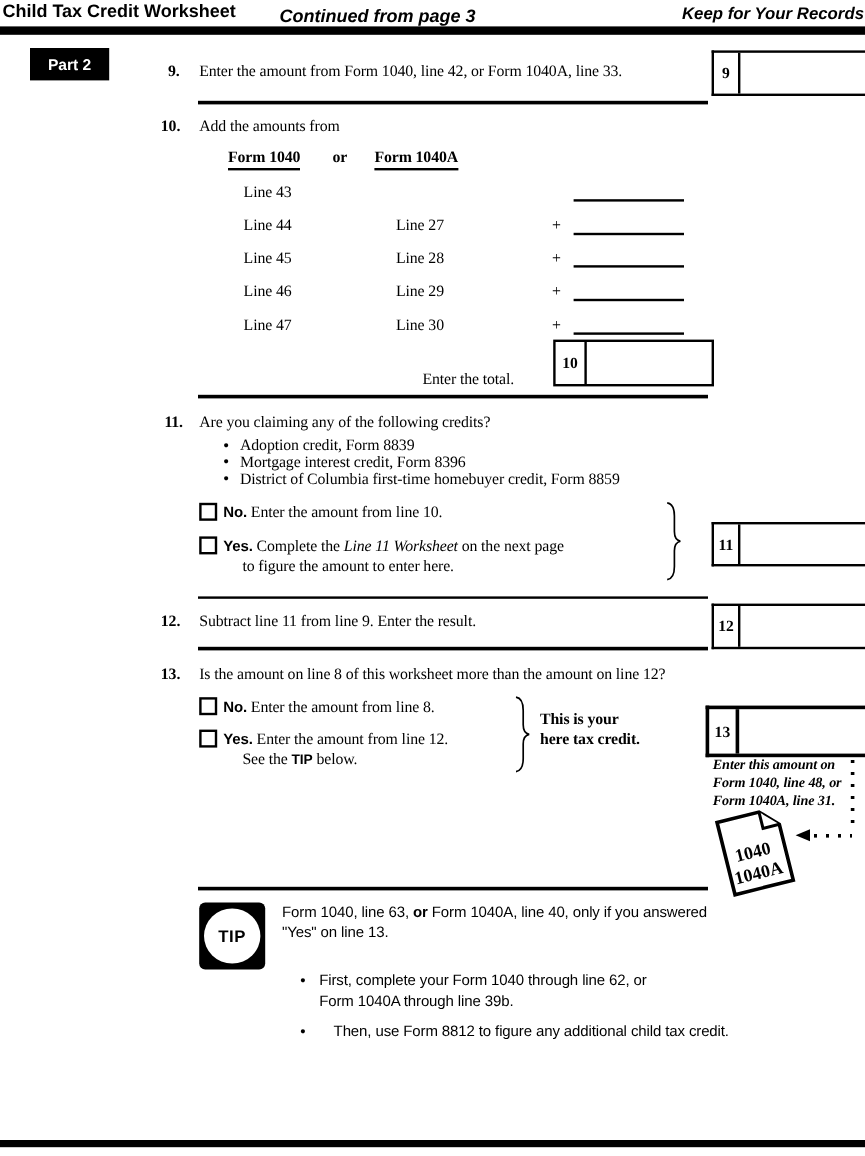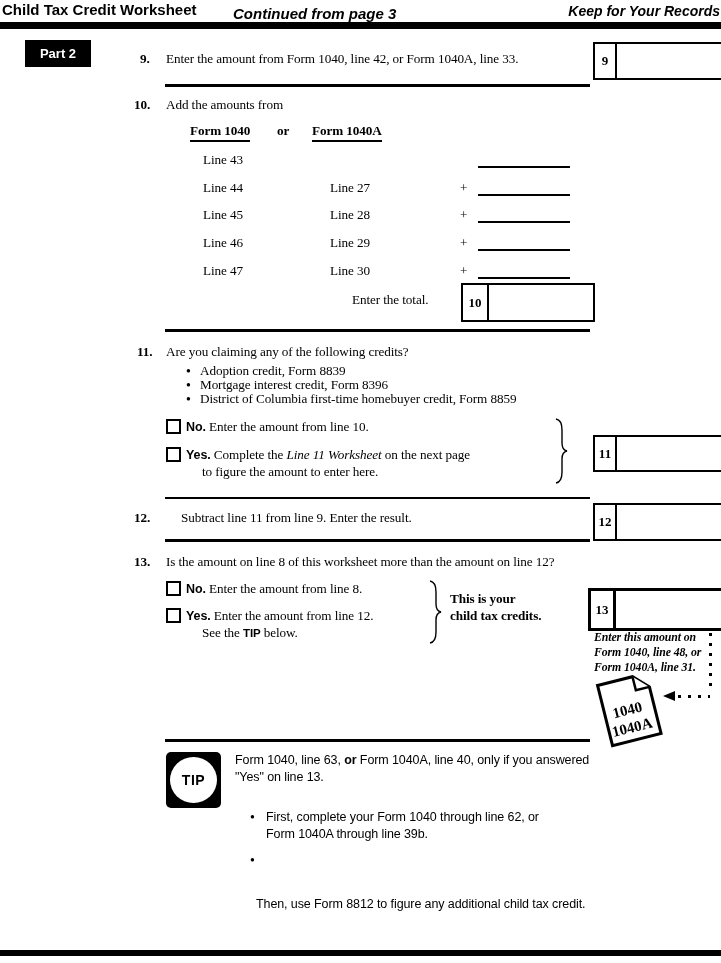--- a/index.html
+++ b/index.html
@@ -75,21 +75,21 @@
   <div class="abs serif" style="left:203px;top:235px;">Line 46</div>
   <div class="abs serif" style="left:330px;top:235px;">Line 29</div>
   <div class="abs serif" style="left:460px;top:235px;">+</div>
   <div class="wline" style="left:478px;top:249px;"></div>
 
   <div class="abs serif" style="left:203px;top:263px;">Line 47</div>
   <div class="abs serif" style="left:330px;top:263px;">Line 30</div>
   <div class="abs serif" style="left:460px;top:263px;">+</div>
   <div class="wline" style="left:478px;top:277px;"></div>
 
-  <div class="abs serif" style="left:352px;top:292px;">Enter the total.</div>
+  <div class="abs serif" style="left:352px;top:308px;">Enter the total.</div>
   <div class="amtbox" style="left:461px;top:283px;width:130px;height:35px;border-right:2px solid #000;">
     <div class="cell" style="width:24px;">10</div>
     <div class="entry"></div>
   </div>
   <div class="rule" style="left:165px;top:329px;width:425px;"></div>
 
   <div class="abs serif b" style="left:137px;top:344px;">11.</div>
   <div class="abs serif" style="left:166px;top:344px;">Are you claiming any of the following credits?</div>
 
   <div class="bullet-dot" style="left:186px;top:366px;">●</div>
@@ -114,21 +114,21 @@
     <path d="M3,2 Q9,3 9,13 L9,26 Q9,33 14,34 Q9,35 9,42 L9,55 Q9,65 3,66" fill="none" stroke="#000" stroke-width="1.4"></path>
   </svg>
 
   <div class="amtbox" style="left:593px;top:435px;width:128px;height:33px;">
     <div class="cell">11</div>
     <div class="entry"></div>
   </div>
   <div class="rule" style="left:165px;top:497px;width:425px;height:2px;"></div>
 
   <div class="abs serif b" style="left:134px;top:510px;">12.</div>
-  <div class="abs serif" style="left:166px;top:510px;margin-left:15px;">Subtract line 11 from line 9. Enter the result.</div>
+  <div class="abs serif" style="left:166px;top:510px;">Subtract line 11 from line 9. Enter the result.</div>
   <div class="amtbox" style="left:593px;top:503px;width:128px;height:34px;">
     <div class="cell">12</div>
     <div class="entry"></div>
   </div>
   <div class="rule" style="left:165px;top:539px;width:425px;"></div>
 
   <div class="abs serif b" style="left:134px;top:554px;">13.</div>
   <div class="abs serif" style="left:166px;top:554px;">Is the amount on line 8 of this worksheet more than the amount on line 12?</div>
 
   <div class="chk" style="left:166px;top:581px;"></div>
@@ -142,21 +142,21 @@
   </div>
   <div class="abs serif" style="left:202px;top:625px;">
     <span>See the </span><span class="sans b" style="font-size:11.5px;">TIP</span><span> below.</span>
   </div>
 
   <svg class="abs" style="left:427px;top:579px;" width="16" height="66">
     <path d="M3,2 Q9,3 9,13 L9,25 Q9,32 14,33 Q9,34 9,41 L9,53 Q9,63 3,64" fill="none" stroke="#000" stroke-width="1.4"></path>
   </svg>
 
   <div class="abs serif b" style="left:450px;top:591px;">This is your</div>
-  <div class="abs serif b" style="left:450px;top:608px;">child tax credits.</div>
+  <div class="abs serif b" style="left:450px;top:608px;">here tax credit.</div>
 
   <div class="amtbox thick" style="left:588px;top:588px;width:133px;height:37px;">
     <div class="cell" style="width:22px;">13</div>
     <div class="entry"></div>
   </div>
 
   <div class="abs serif b i" style="left:594px;top:630px;font-size:11.8px;line-height:15px;">
     <div>Enter this amount on</div>
     <div>Form 1040, line 48, or</div>
     <div>Form 1040A, line 31.</div>
@@ -186,17 +186,17 @@
     <div>"Yes" on line 13.</div>
   </div>
 
   <div class="bullet-dot" style="left:250px;top:812px;">●</div>
   <div class="abs tiptext" style="left:266px;top:809px;line-height:17.3px;">
     <div>First, complete your Form 1040 through line 62, or</div>
     <div>Form 1040A through line 39b.</div>
   </div>
 
   <div class="bullet-dot" style="left:250px;top:855px;">●</div>
-  <div class="abs tiptext" style="left:256px;top:852px;margin-top:45px;">Then, use Form 8812 to figure any additional child tax credit.</div>
+  <div class="abs tiptext" style="left:278px;top:852px;">Then, use Form 8812 to figure any additional child tax credit.</div>
 
   <div class="bar" style="top:950px;height:6px;"></div>
 
 </div>
 
 </body></html>

